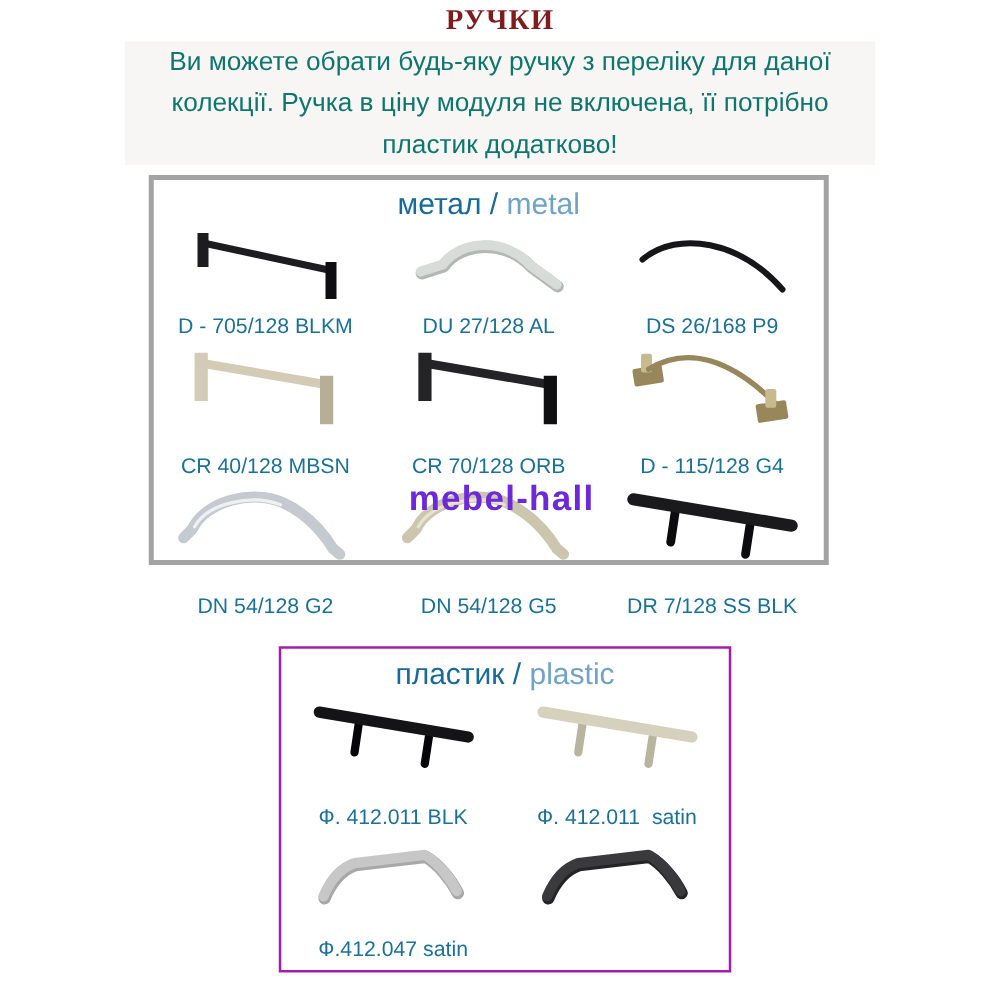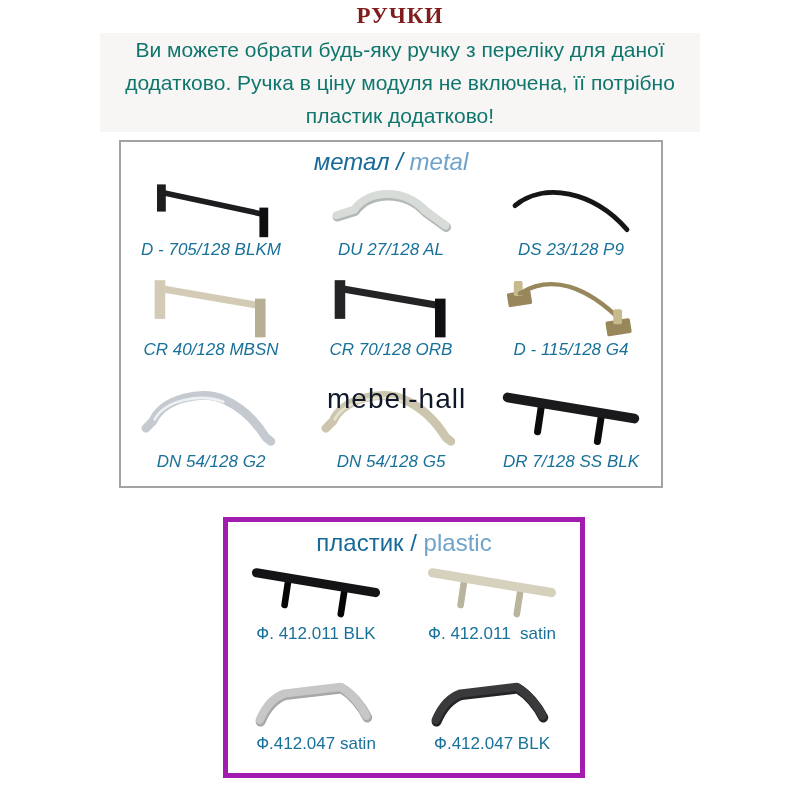--- a/index.html
+++ b/index.html
@@ -19,27 +19,26 @@
     text-align: center;
     font-size: 21px; line-height: 33px;
     color: #0f766e;
     background: #f7f6f4;
   }
 
   .section-box {
     position: absolute; background: #ffffff;
   }
   .metal-box {
-    left: 119px; top: 140px; width: 544px; height: 348px;
-    border: 2px solid #a3a3a3;
-    font-style: italic;
+    left: 119px; top: 140px; width: 544px; height: 312px;
+    border: 4px solid #a3a3a3;
   }
   .plastic-box {
     left: 223px; top: 517px; width: 362px; height: 261px;
-    border: 5px solid #a21caf;
+    border: 2px solid #a21caf;
   }
 
   .section-title {
     text-align: center; font-size: 24px; padding-top: 7px; height: 40px;
   }
   .metal-box .section-title { height: 38px; padding-top: 6px; }
   .section-title .t-primary { color: #176a99; font-weight: 400; }
   .section-title .t-sep { color: #176a99; }
   .section-title .t-secondary { color: #6fa3c9; font-weight: 300; }
 
@@ -49,47 +48,47 @@
     grid-template-rows: 94px 112px 112px;
   }
   .plastic-grid {
     display: grid;
     grid-template-columns: repeat(2, 1fr);
     grid-template-rows: 110px 106px;
   }
 
   .cell {
     display: flex; flex-direction: column;
-    align-items: center; justify-content: flex-start;
+    align-items: center; justify-content: space-between;
     padding-bottom: 1px;
   }
   .cell .img { width: 158px; height: 66px; }
   .metal-grid .cell:nth-child(-n+3) .img { height: 60px; }
   .plastic-grid .cell .img { width: 168px; height: 62px; }
   .cell .img svg { width: 100%; height: 100%; display: block; }
 
   .code {
     font-size: 17px; color: #19719a; height: 24px;
     white-space: pre; text-align: center;
   }
 
   .watermark {
     position: absolute; left: 327px; top: 383px;
-    font-size: 28px; font-weight: 400; letter-spacing: 1px;
-    color: #0f172a; z-index: 6;
+    font-size: 28px; font-weight: 700; letter-spacing: 1px;
+    color: #6d28d9; z-index: 6;
   }
 </style>
 </head>
 <body>
 
 <div class="page-title">РУЧКИ</div>
 
 <div class="description">
   <div>Ви можете обрати будь-яку ручку з переліку для даної</div>
-  <div>додатково. Ручка в ціну модуля не включена, її потрібно</div>
+  <div>колекції. Ручка в ціну модуля не включена, її потрібно</div>
   <div>пластик додатково!</div>
 </div>
 
 <div class="section-box metal-box">
   <div class="section-title">
     <span class="t-primary">метал</span><span class="t-sep"> / </span><span class="t-secondary">metal</span>
   </div>
   <div class="metal-grid">
     <div class="cell">
       <div class="img">
@@ -109,21 +108,21 @@
           </svg>
         </div>
       <div class="code">DU 27/128 AL</div>
     </div>
     <div class="cell">
       <div class="img">
           <svg viewBox="0 0 160 75" xmlns="http://www.w3.org/2000/svg" fill="none">
             <path d="M10 32 C46 2 108 14 150 62" stroke="#161618" stroke-width="6" stroke-linecap="round"></path>
           </svg>
         </div>
-      <div class="code">DS 23/128 P9</div>
+      <div class="code">DS 26/168 P9</div>
     </div>
     <div class="cell">
       <div class="img">
           <svg viewBox="0 0 160 75" xmlns="http://www.w3.org/2000/svg" fill="none">
             <path d="M22 13 L22 45" stroke="#d3cbb6" stroke-width="12" stroke-linecap="square"></path>
             <path d="M19 16 L136 36" stroke="#d3cbb6" stroke-width="8"></path>
             <path d="M136 34 L136 66" stroke="#b7ae96" stroke-width="12" stroke-linecap="square"></path>
           </svg>
         </div>
       <div class="code">CR 40/128 MBSN</div>
@@ -217,16 +216,15 @@
         </div>
       <div class="code">Ф.412.047 satin</div>
     </div>
     <div class="cell">
       <div class="img">
           <svg viewBox="0 0 160 75" xmlns="http://www.w3.org/2000/svg" fill="none">
             <path d="M12 58 C18 44 27 31 42 26 L110 18 C122 25 134 39 141 53" stroke="#242426" stroke-width="12" stroke-linecap="round" stroke-linejoin="round" transform="translate(1,2)"></path>
             <path d="M12 58 C18 44 27 31 42 26 L110 18 C122 25 134 39 141 53" stroke="#3a3a3c" stroke-width="10" stroke-linecap="round" stroke-linejoin="round"></path>
           </svg>
         </div>
-      <div class="code">Ф.412.047 BLK</div>
     </div>
   </div>
 </div>
 
 </body></html>

